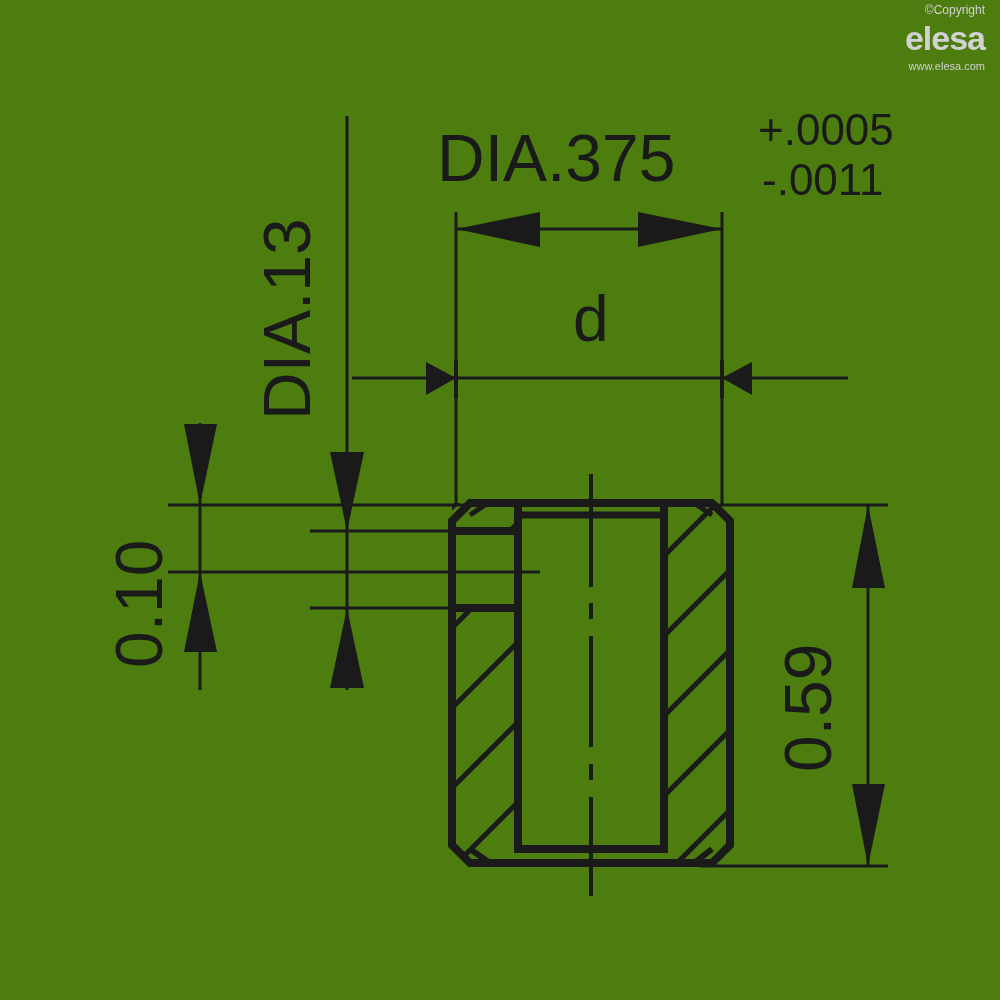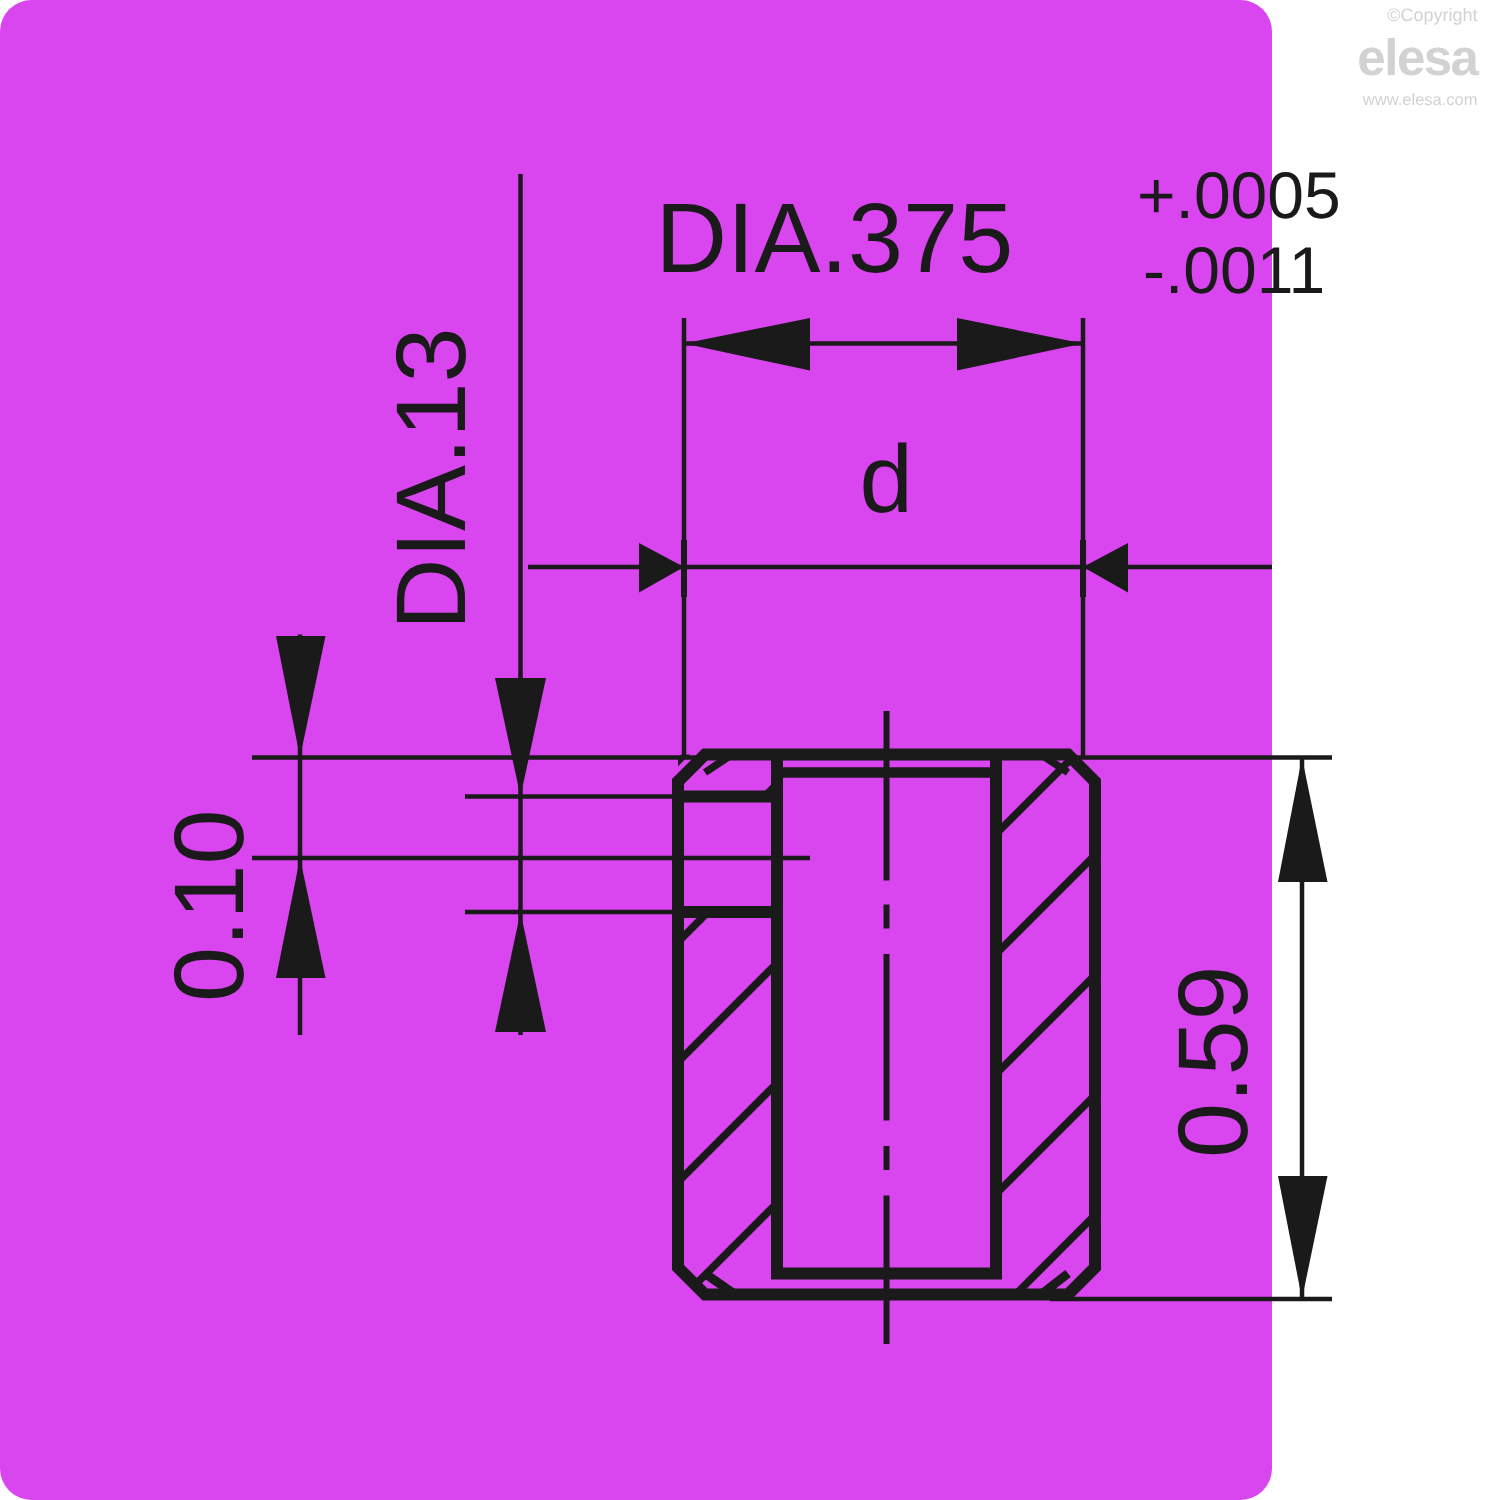--- a/index.html
+++ b/index.html
@@ -10,24 +10,23 @@
   }
   body {
     width: 1000px;
     height: 1000px;
     font-family: "Liberation Sans", sans-serif;
     overflow: hidden;
     position: relative;
   }
   #drawing-root {
     position: relative;
-    width: 848px;
+    width: 1000px;
     height: 1000px;
-    background: #d946ef;
-    border-radius: 21px;
+    background: #4d7c0f;
   }
   svg#drawing-svg {
     position: absolute;
     left: 0;
     top: 0;
     width: 1000px;
     height: 1000px;
     display: block;
   }
   .dim-text {

